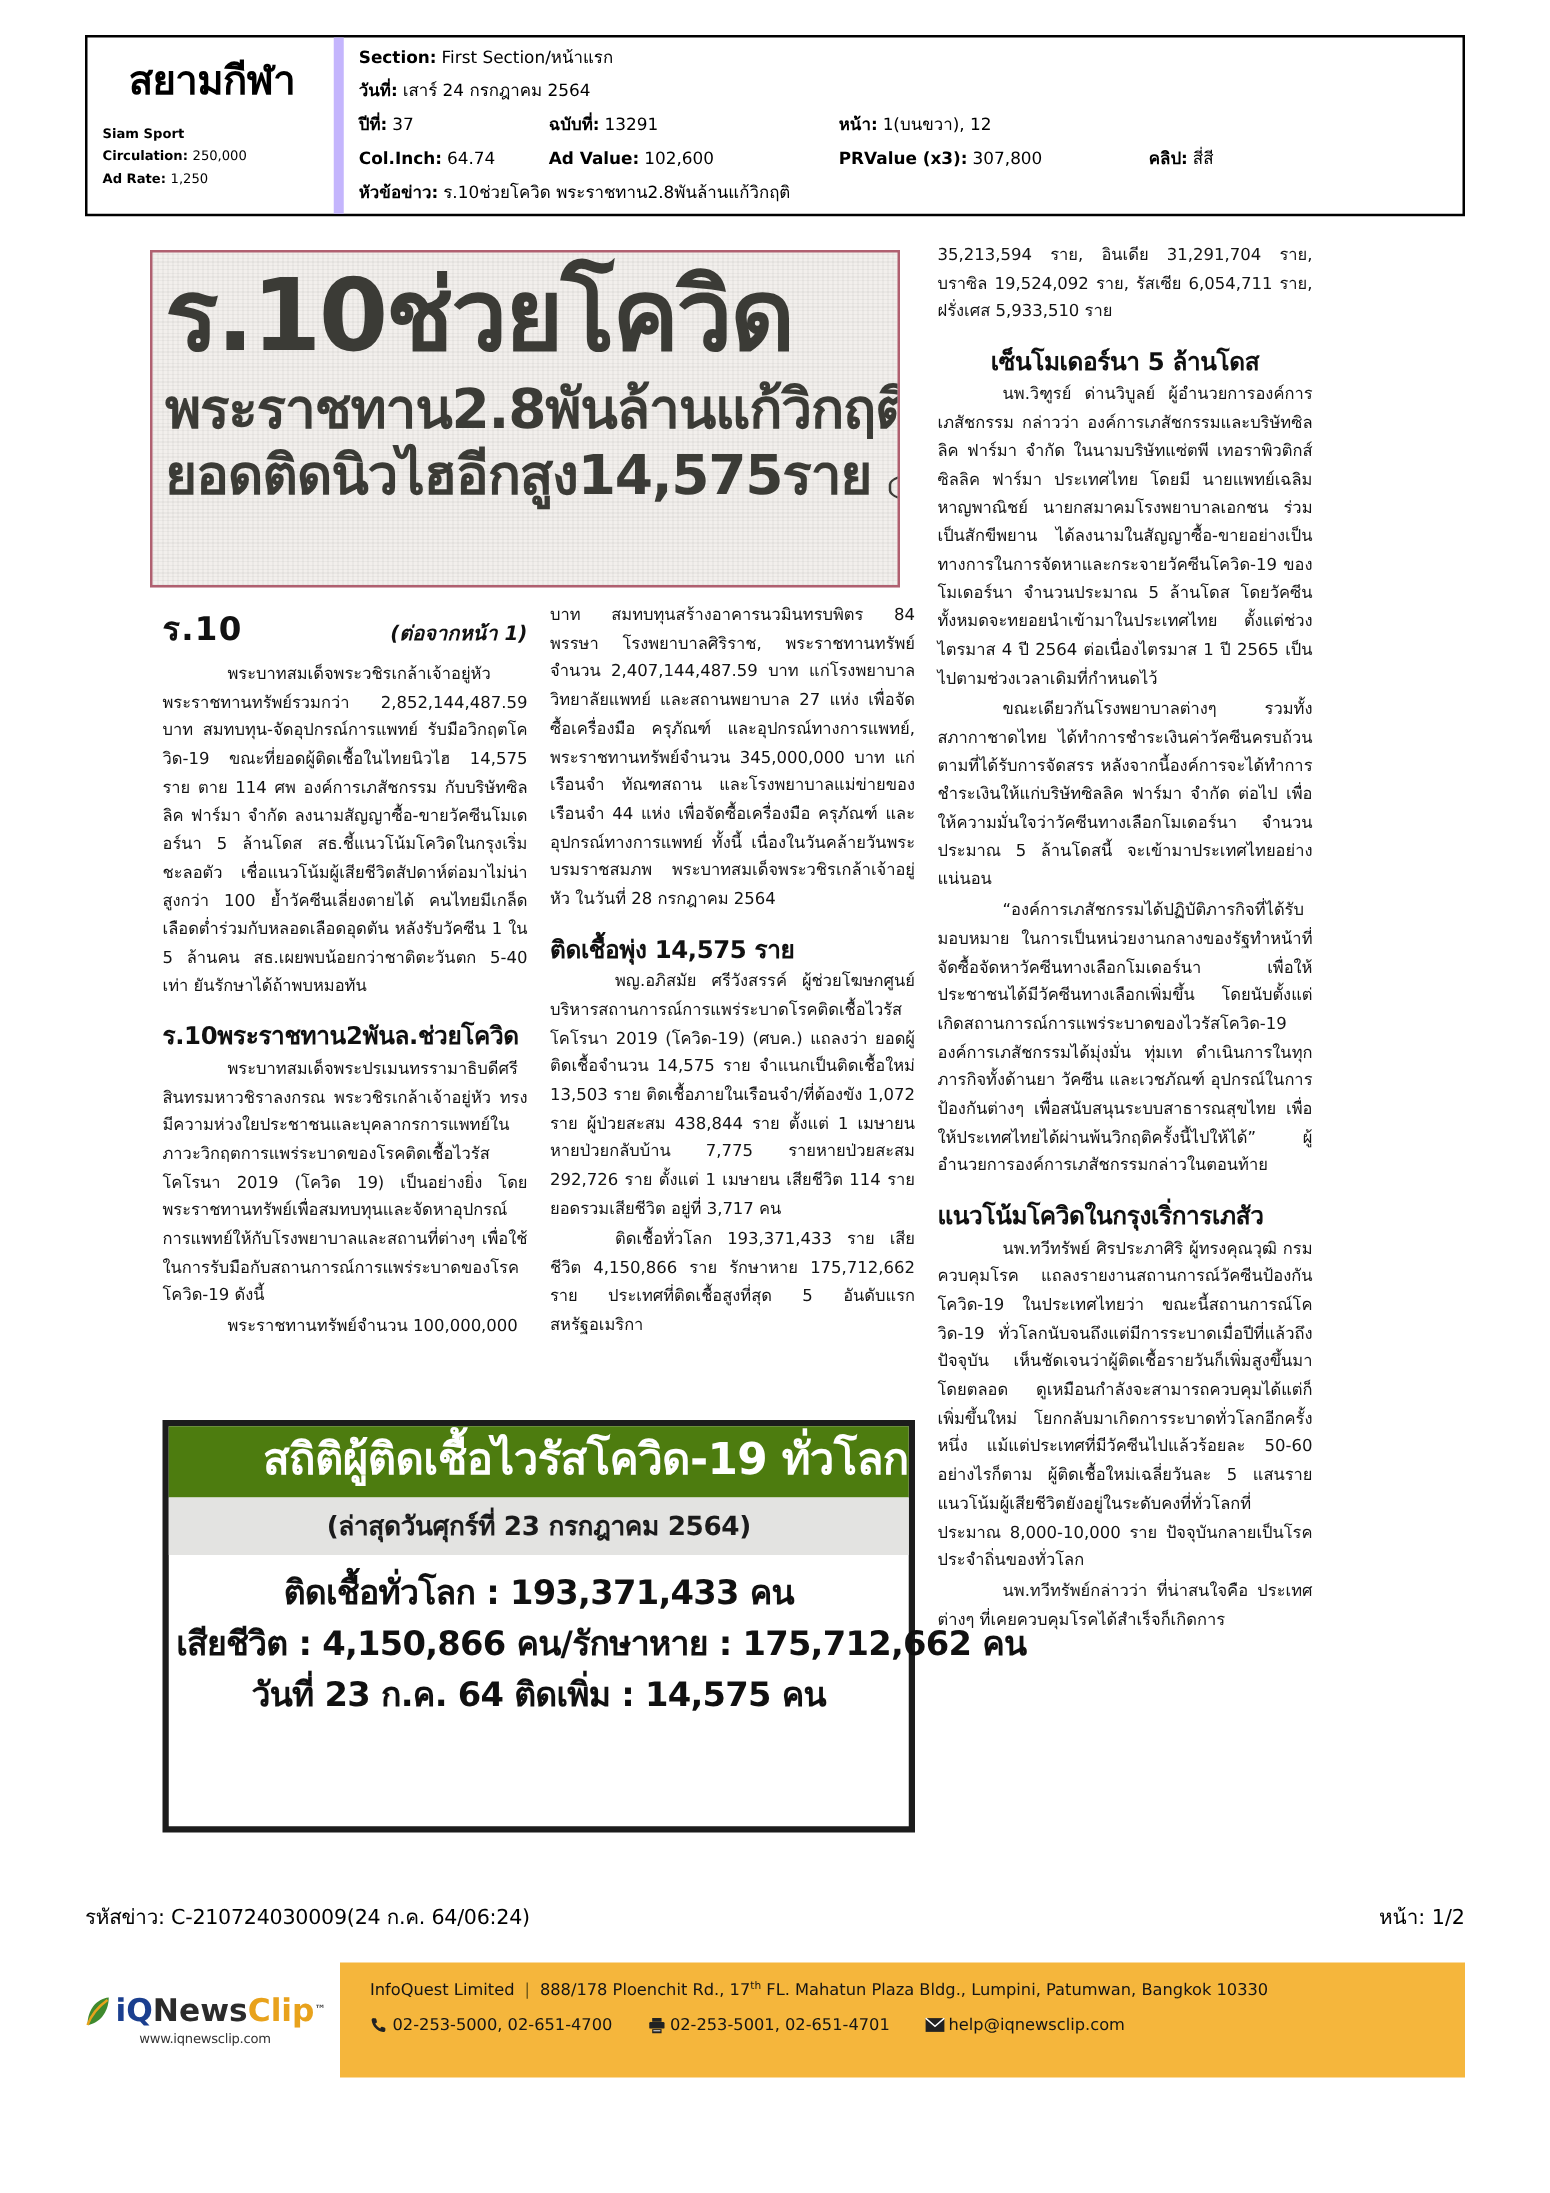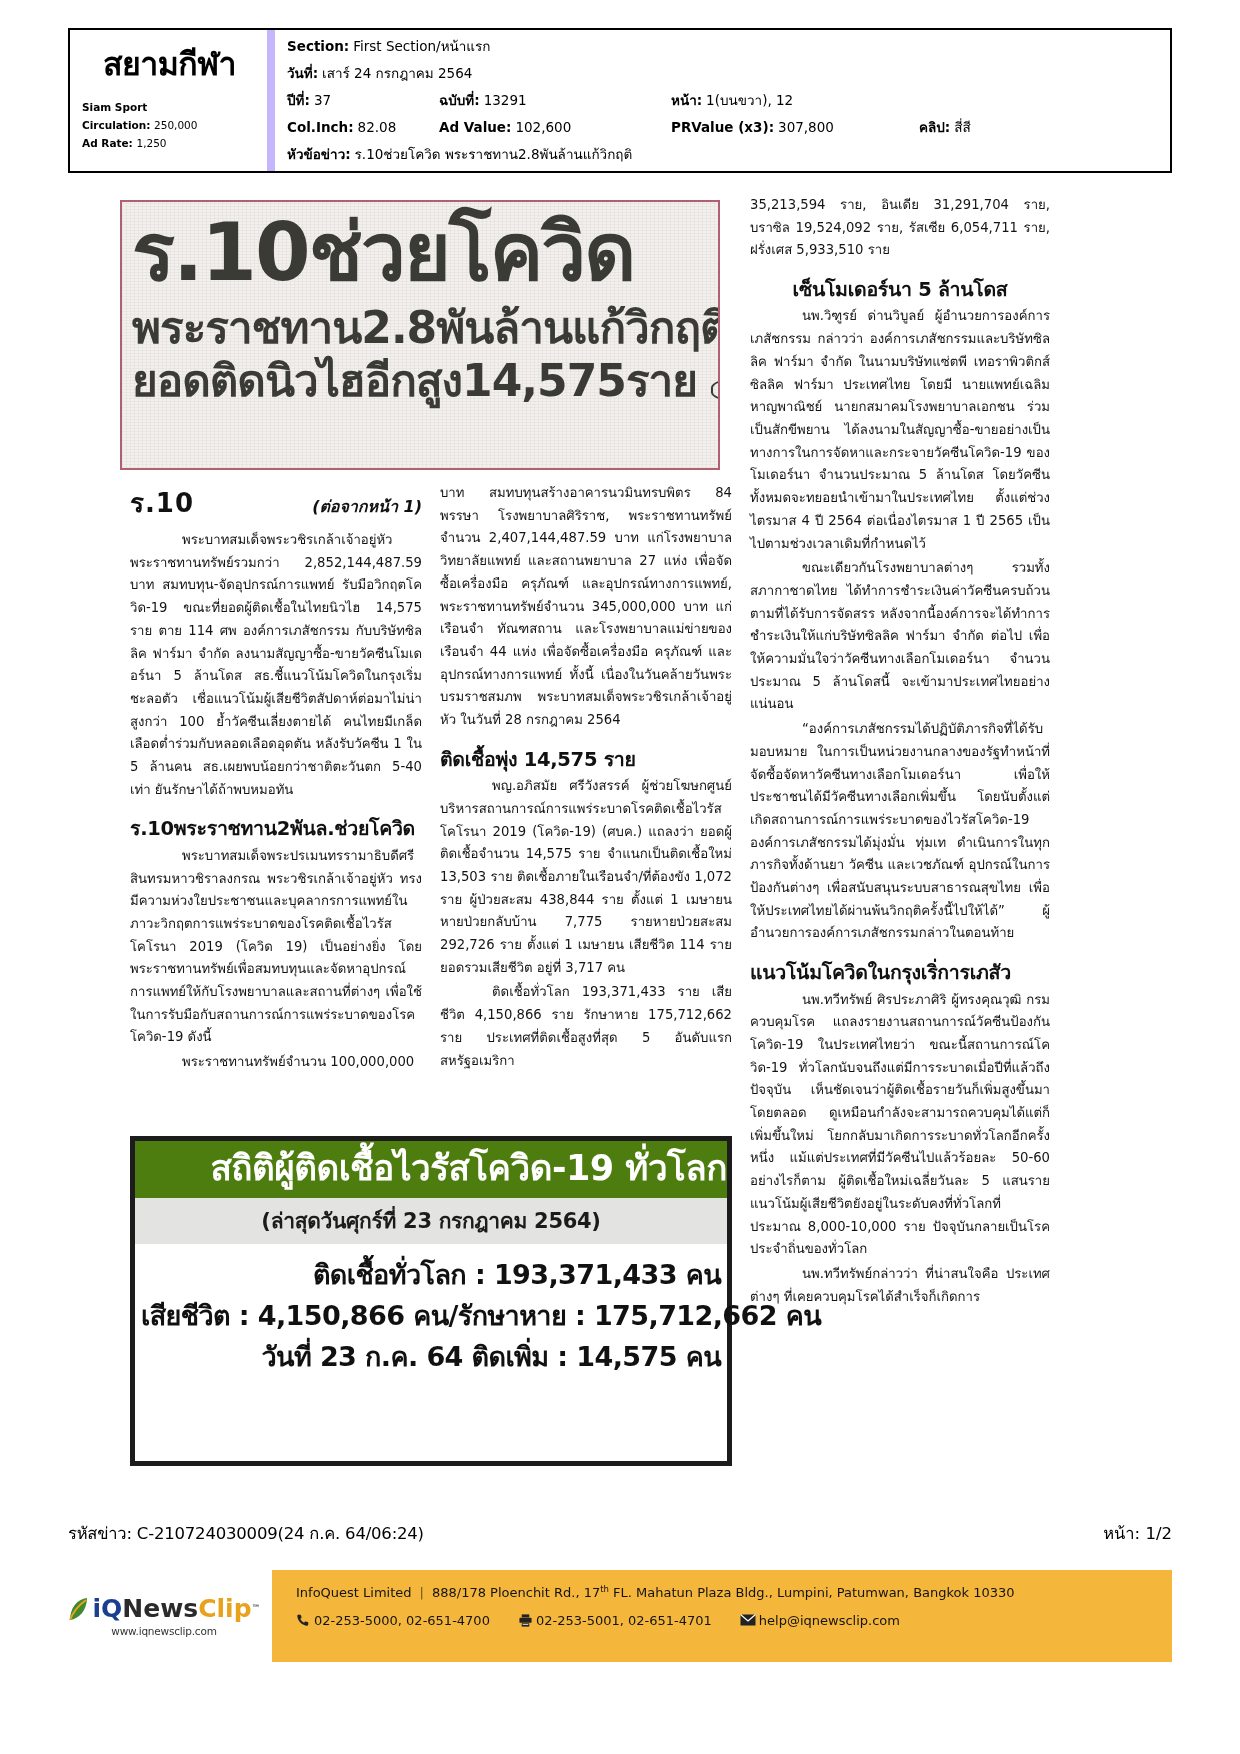--- a/index.html
+++ b/index.html
@@ -224,21 +224,21 @@
     background: #e3e3e1;
     text-align: center;
     font-size: 21px;
     font-weight: bold;
     padding: 6px 0 7px;
     color: #1b1b1b;
     letter-spacing: -0.3px;
   }
   .stats-rows { padding: 10px 6px 4px; }
   .stats-row {
-    text-align: right;
+    text-align: center;
     font-size: 27px;
     font-weight: 900;
     color: #111;
     letter-spacing: -0.6px;
     line-height: 1.52;
     white-space: nowrap;
   }
 
   
   .foot-line {
@@ -351,21 +351,21 @@
           <span class="val">13291</span>
         </span>
         <span class="mcell">
           <span class="lbl">หน้า:</span>
           <span class="val">1(บนขวา), 12</span>
         </span>
       </div>
       <div class="meta-row">
         <span class="mcell w-a">
           <span class="lbl">Col.Inch:</span>
-          <span class="val">82.08</span>
+          <span class="val">64.74</span>
         </span>
         <span class="mcell w-b">
           <span class="lbl">Ad Value:</span>
           <span class="val">102,600</span>
         </span>
         <span class="mcell w-c">
           <span class="lbl">PRValue (x3):</span>
           <span class="val">307,800</span>
         </span>
         <span class="mcell">

